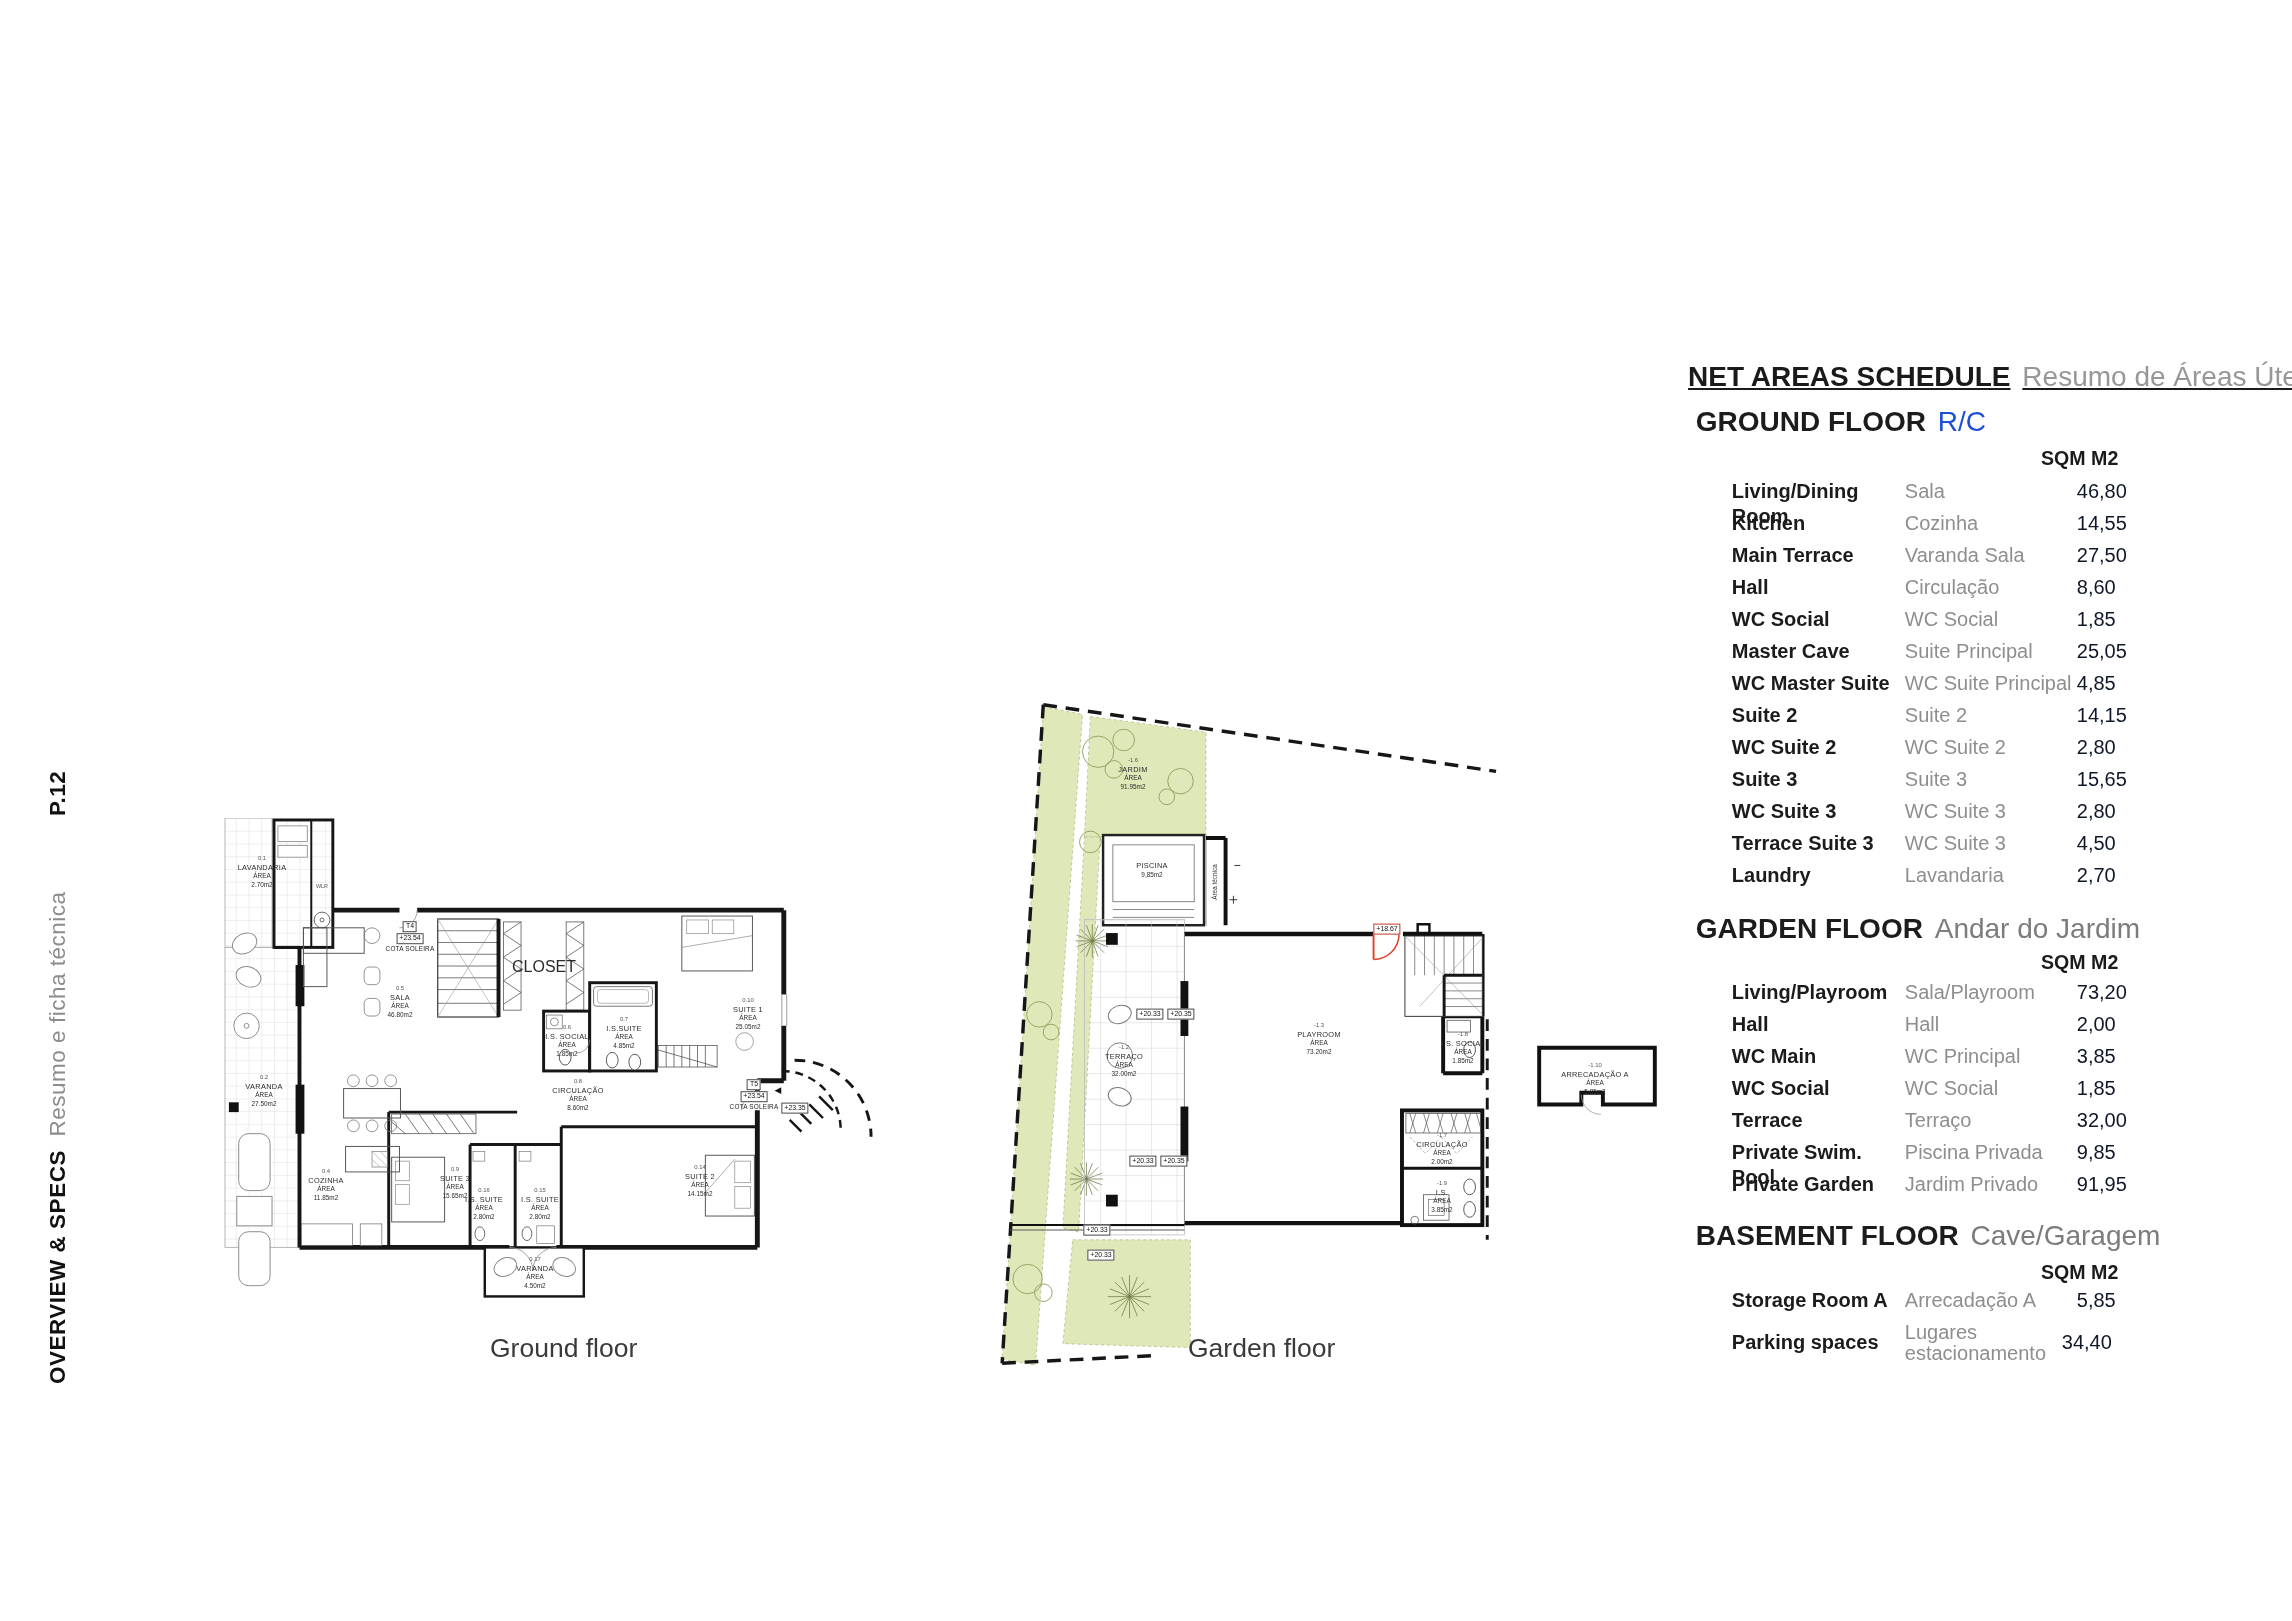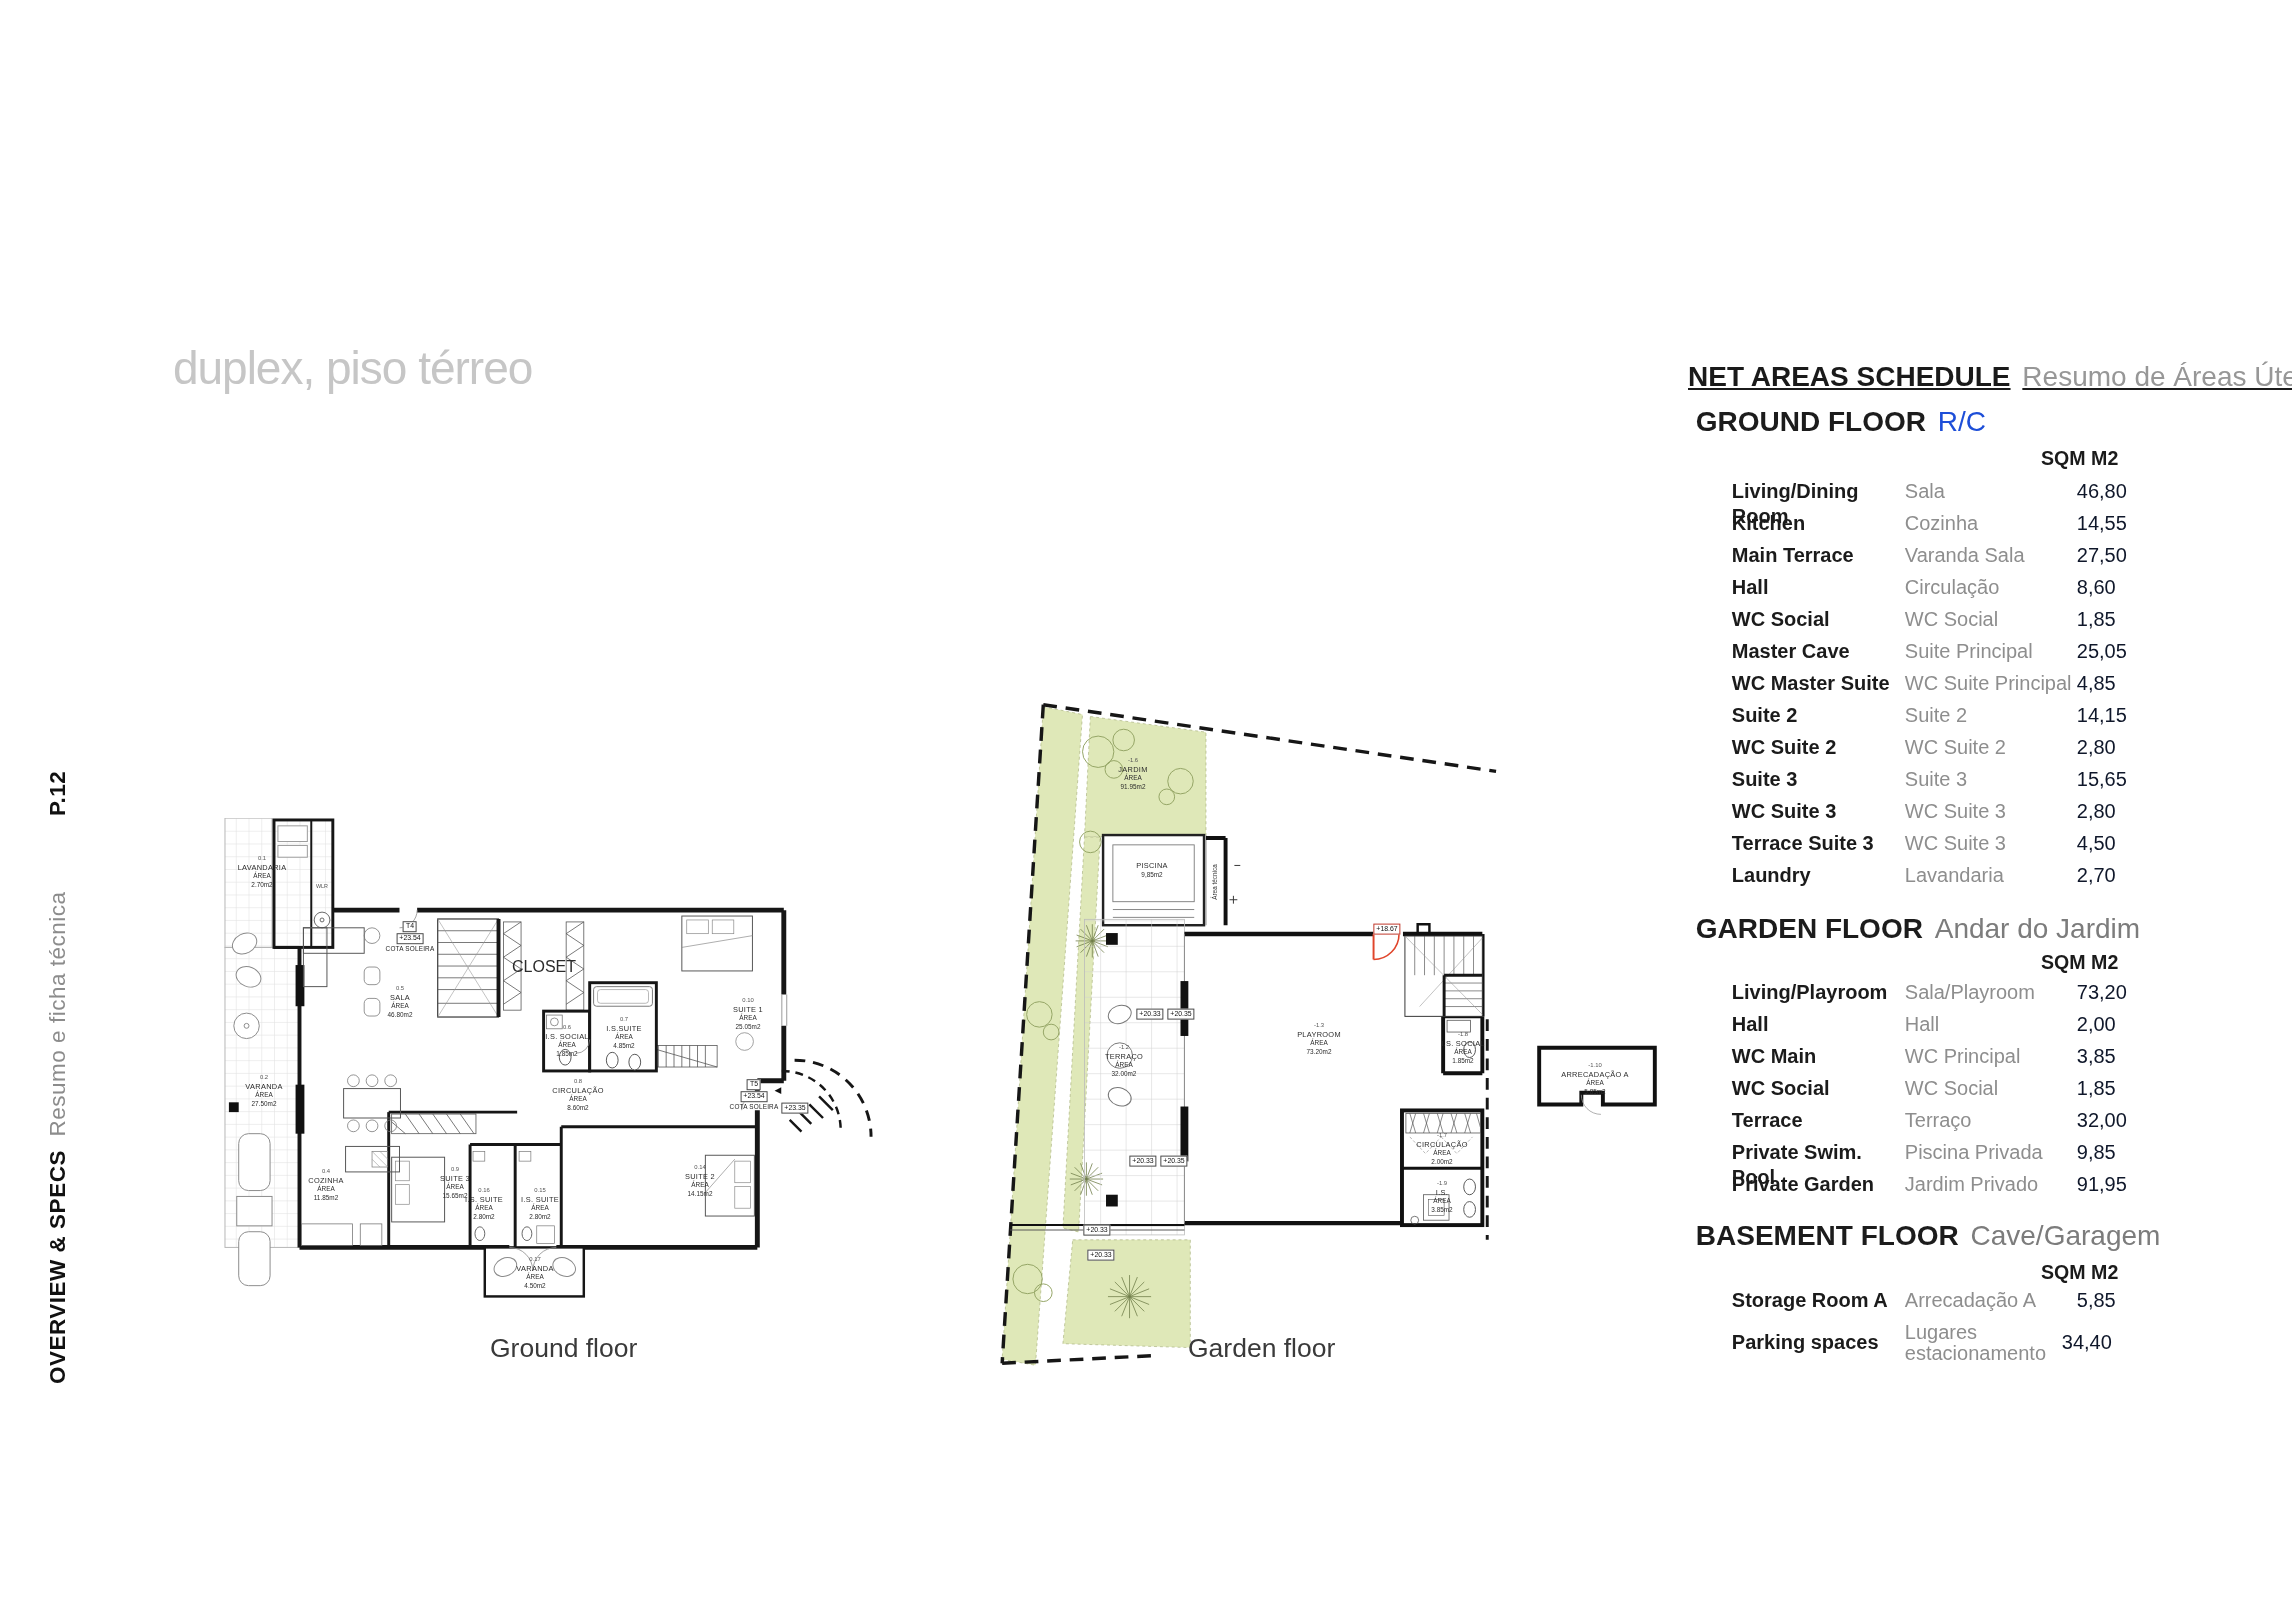--- a/index.html
+++ b/index.html
@@ -67,21 +67,20 @@
 <body>
 
 <div id="page">
 
   <div id="page-num" class="vtext">P.12</div>
   <div id="side-line" class="vtext">
     <span class="en">OVERVIEW &amp; SPECS</span><span class="pt">Resumo e ficha técnica</span>
   </div>
 
   <div id="title-block">
-    <h2>duplex, piso térreo</h2>
   </div>
 
   <div id="ground-plan" class="plan">
     <svg width="652" height="500" viewBox="0 0 665 510">
       <defs>
         <pattern id="gridS" width="13" height="13" patternUnits="userSpaceOnUse">
           <path d="M13 0H0V13" fill="none" stroke="#dedede" stroke-width="1"></path>
         </pattern>
       </defs>
 

